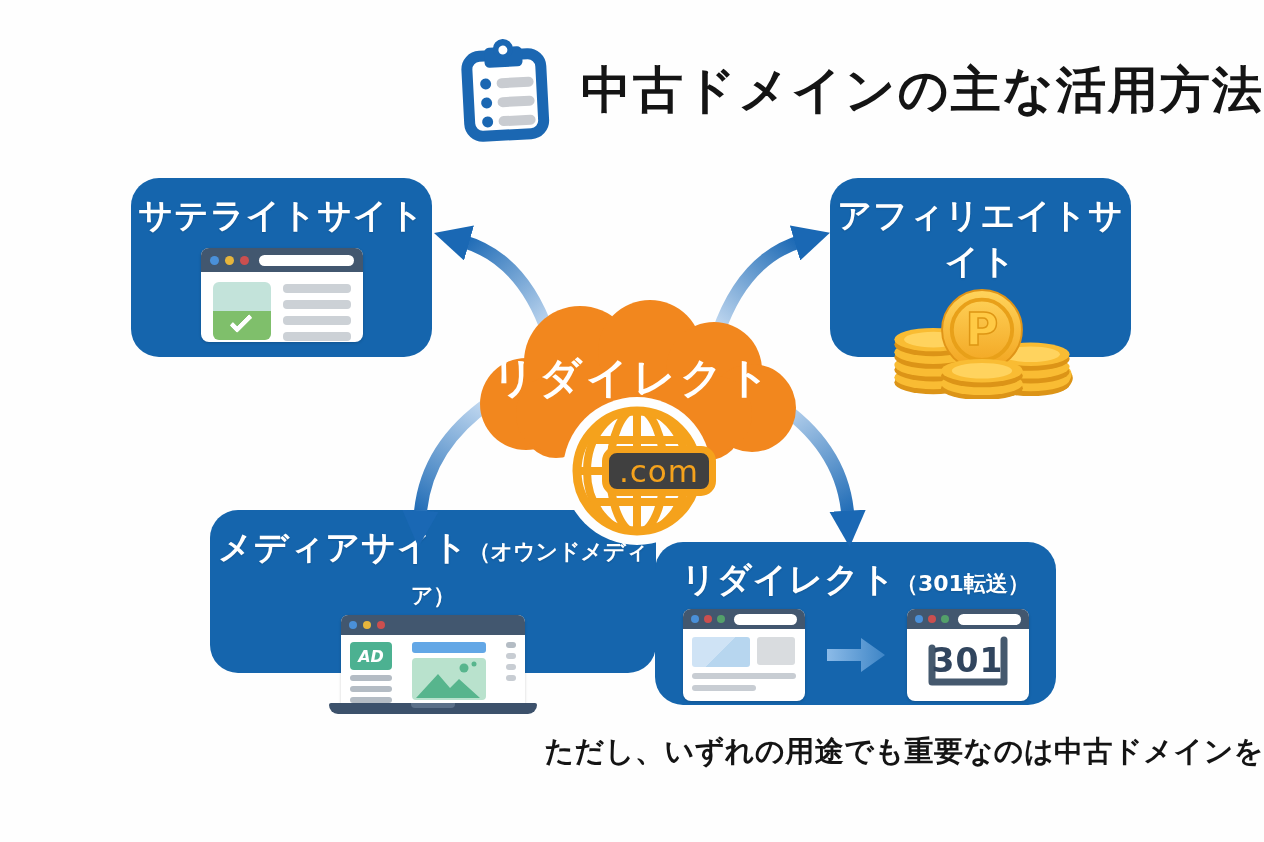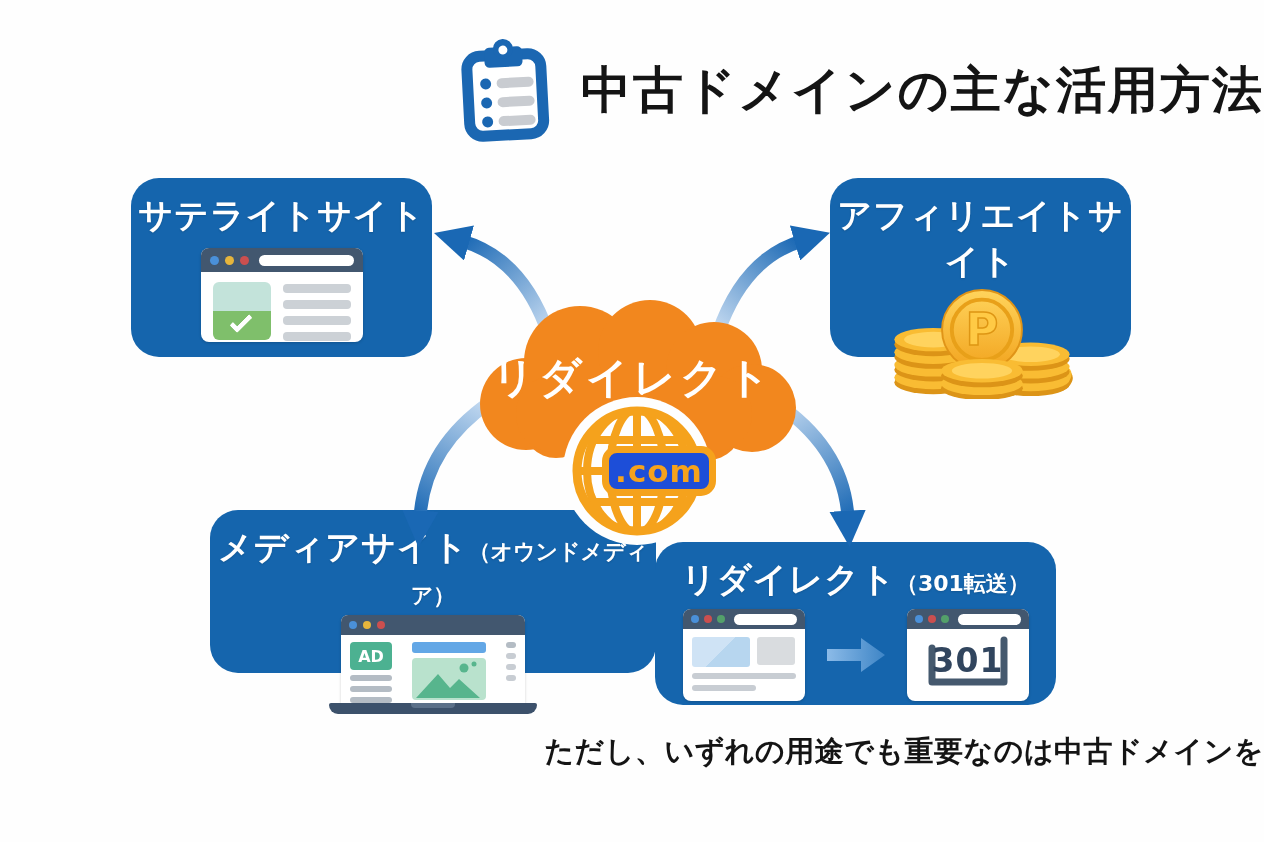--- a/index.html
+++ b/index.html
@@ -40,21 +40,21 @@
   .thumb-bottom{height:29px;background:#7fbf6b;position:relative;}
   .check{position:absolute;left:17px;top:5px;width:22px;height:11px;border-left:5px solid #fff;border-bottom:5px solid #fff;transform:rotate(-45deg);border-radius:2px;}
   .lines{display:flex;flex-direction:column;gap:7px;flex:1;padding-top:2px;}
   .line{height:9px;background:#ccd1d6;border-radius:4px;}
 
   
   .laptop{width:208px;margin:4px auto 0;position:relative;}
   .screen{width:184px;height:88px;background:#fff;border-radius:7px 7px 0 0;margin:0 auto;overflow:hidden;box-shadow:0 1px 3px rgba(0,0,0,.18);}
   .screen .bbar{height:20px;padding:0 8px;}
   .screen .dot{width:8px;height:8px;}
-  .sbody{display:flex;gap:20px;padding:7px 9px;}
+  .sbody{display:flex;gap:20px;padding:7px 9px;font-style:italic;}
   .scol{display:flex;flex-direction:column;gap:5px;}
   .ad-badge{width:42px;height:28px;background:#4cb191;border-radius:4px;color:#fff;font-size:16px;font-weight:800;display:flex;align-items:center;justify-content:center;}
   .sline{height:6px;background:#b4bcc4;border-radius:3px;}
   .sline-light{background:#c8cdd3;}
   .blue-bar{width:74px;height:11px;background:#63a7e6;border-radius:3px;}
   .img-ph{width:74px;height:42px;border-radius:4px;overflow:hidden;}
   .base{width:208px;height:11px;background:#3c516b;border-radius:2px 2px 9px 9px;position:relative;margin-top:0;}
   .base::after{content:"";position:absolute;left:82px;top:0;width:44px;height:5px;background:#5b7089;border-radius:0 0 4px 4px;}
 
   
@@ -68,21 +68,21 @@
   .gray-rect{width:38px;height:28px;border-radius:3px;background:#d9dcdf;}
   .rline{height:6px;background:#c8cdd3;border-radius:3px;}
   .code-pane{position:relative;width:104px;height:64px;margin:3px auto 0;}
   .code-pane svg{position:absolute;left:0;top:0;}
   .code-text{position:absolute;left:0;right:0;top:9px;text-align:center;font-size:33px;font-weight:900;color:#31455e;letter-spacing:1px;}
 
   
   .cloud-wrap{position:absolute;left:468px;top:300px;width:330px;height:162px;z-index:4;}
   .cloud-label{position:absolute;left:0;right:0;top:50px;text-align:center;font-size:42px;font-weight:900;color:#fff;letter-spacing:4px;}
   .globe{position:absolute;left:562px;top:396px;width:150px;height:150px;z-index:5;}
-  .domain-badge{position:absolute;left:602px;top:446px;width:114px;height:50px;background:#1d4ed8;border:7px solid var(--globe-orange);border-radius:15px;display:flex;align-items:center;justify-content:center;font-size:31px;font-weight:700;color:var(--globe-orange);z-index:6;letter-spacing:1px;}
+  .domain-badge{position:absolute;left:602px;top:446px;width:114px;height:50px;background:#404040;border:7px solid var(--globe-orange);border-radius:15px;display:flex;align-items:center;justify-content:center;font-size:31px;font-weight:400;color:var(--globe-orange);z-index:6;letter-spacing:1px;}
 
   
   .arrows{position:absolute;left:0;top:0;width:1264px;height:842px;z-index:3;pointer-events:none;}
 
   
   .caption{position:absolute;top:731px;left:0;right:0;text-align:right;font-size:29px;font-weight:800;color:var(--text-dark);line-height:1.42;letter-spacing:.5px;z-index:7;}
 </style>
 </head>
 <body>
 

